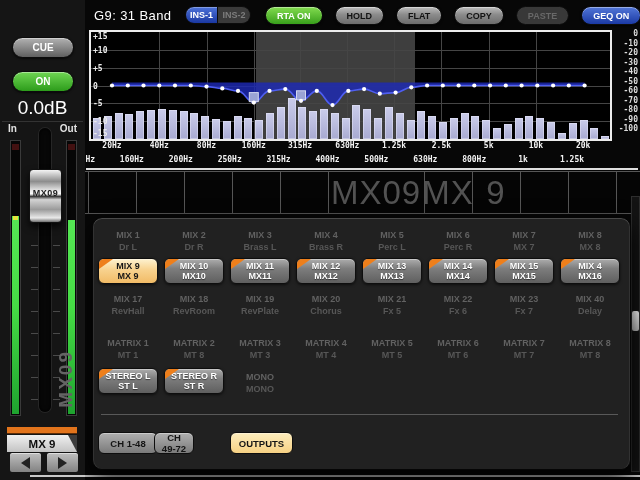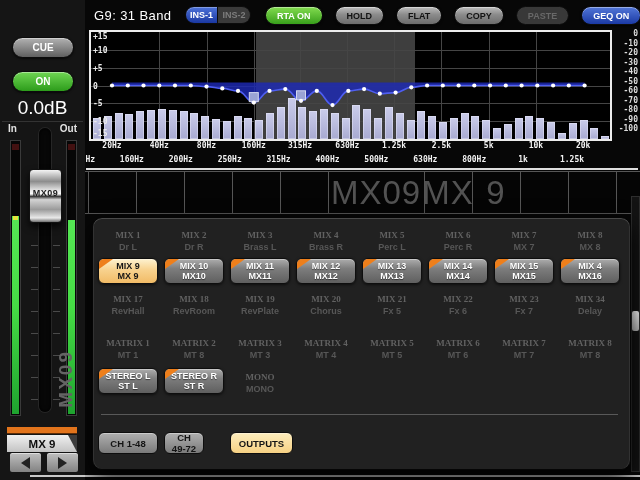--- a/index.html
+++ b/index.html
@@ -61,21 +61,21 @@
   .wline{position:absolute;left:1px;top:168px;width:552px;height:2px;background:#dedede;}
   .namerow{position:absolute;left:0;top:171px;width:555px;height:41px;background:#050505;border-top:1px solid #565656;border-bottom:1px solid #565656;overflow:hidden;}
   .ncol{position:absolute;top:0;bottom:0;width:1px;background:#565656;}
   .bigname{position:absolute;top:2px;transform:translateX(-50%);font:400 33px "Liberation Sans",sans-serif;color:#525252;letter-spacing:1px;white-space:nowrap;}
   .sbar{position:absolute;left:546px;top:196px;width:7px;height:274px;background:#131313;border:1px solid #2e2e2e;}
   .sthumb{position:absolute;left:0;right:0;top:114px;height:20px;background:linear-gradient(#ffffff,#bdbdbd);border-radius:2px;cursor:grab;}
   
   .popup{position:absolute;left:7px;top:217px;width:537px;height:251px;background:#212121;border:1px solid #050505;border-radius:10px;z-index:5;
          box-shadow:inset 0 1px 0 #494949,inset 1px 0 0 #323232,inset -1px 0 0 #323232,0 8px 22px rgba(0,0,0,.9);}
   .pcell{position:absolute;width:66px;text-align:center;font:bold 9px "Liberation Sans",sans-serif;line-height:12px;}
-  .pcell .n{color:#616161;font-family:Liberation Serif, serif;}
+  .pcell .n{color:#616161;}
   .pcell .t{color:#575757;}
   .selbtn{position:absolute;width:60px;height:26px;border-radius:6px;border:1px solid #0e0e0e;overflow:hidden;cursor:pointer;padding:0;
           font:bold 9px "Liberation Sans",sans-serif;line-height:10.5px;color:#fff;text-shadow:0 1px 1px rgba(0,0,0,.5);
           background:linear-gradient(#adadad,#7d7d7d 40%,#5f5f5f);display:flex;flex-direction:column;align-items:center;justify-content:center;
           box-shadow:inset 0 1px 0 rgba(255,255,255,.35),0 1px 3px rgba(0,0,0,.6);}
   .selbtn.sel{background:linear-gradient(#fdf2d0,#f8d28e 45%,#f1bb66);color:#161616;text-shadow:none;}
   .wedge{position:absolute;top:0;left:0;width:0;height:0;border-top:10px solid #ee7f1b;border-right:14px solid transparent;}
   .pdiv{position:absolute;left:8px;right:12px;top:196px;height:1px;background:#595959;}
   .ptab{position:absolute;top:214px;height:22px;border-radius:6px;border:1px solid #0e0e0e;cursor:pointer;
         font:bold 9.5px "Liberation Sans",sans-serif;color:#141414;background:linear-gradient(#b0b0b0,#7a7a7a);
@@ -383,21 +383,21 @@
             <div>MIX 4</div>
             <div>MX16</div>
           </button>
           <div class="pcell" style="left: 2px; top: 75px;"><span class="n">MIX 17</span><br><span class="t">RevHall</span></div>
           <div class="pcell" style="left: 68px; top: 75px;"><span class="n">MIX 18</span><br><span class="t">RevRoom</span></div>
           <div class="pcell" style="left: 134px; top: 75px;"><span class="n">MIX 19</span><br><span class="t">RevPlate</span></div>
           <div class="pcell" style="left: 200px; top: 75px;"><span class="n">MIX 20</span><br><span class="t">Chorus</span></div>
           <div class="pcell" style="left: 266px; top: 75px;"><span class="n">MIX 21</span><br><span class="t">Fx 5</span></div>
           <div class="pcell" style="left: 332px; top: 75px;"><span class="n">MIX 22</span><br><span class="t">Fx 6</span></div>
           <div class="pcell" style="left: 398px; top: 75px;"><span class="n">MIX 23</span><br><span class="t">Fx 7</span></div>
-          <div class="pcell" style="left: 464px; top: 75px;"><span class="n">MIX 34</span><br><span class="t">Delay</span></div>
+          <div class="pcell" style="left: 464px; top: 75px;"><span class="n">MIX 40</span><br><span class="t">Delay</span></div>
           <div class="pcell" style="left: 2px; top: 119px;"><span class="n">MATRIX 1</span><br><span class="t">MT 1</span></div>
           <div class="pcell" style="left: 68px; top: 119px;"><span class="n">MATRIX 2</span><br><span class="t">MT 8</span></div>
           <div class="pcell" style="left: 134px; top: 119px;"><span class="n">MATRIX 3</span><br><span class="t">MT 3</span></div>
           <div class="pcell" style="left: 200px; top: 119px;"><span class="n">MATRIX 4</span><br><span class="t">MT 4</span></div>
           <div class="pcell" style="left: 266px; top: 119px;"><span class="n">MATRIX 5</span><br><span class="t">MT 5</span></div>
           <div class="pcell" style="left: 332px; top: 119px;"><span class="n">MATRIX 6</span><br><span class="t">MT 6</span></div>
           <div class="pcell" style="left: 398px; top: 119px;"><span class="n">MATRIX 7</span><br><span class="t">MT 7</span></div>
           <div class="pcell" style="left: 464px; top: 119px;"><span class="n">MATRIX 8</span><br><span class="t">MT 8</span></div>
           <button class="selbtn" style="left: 5px; top: 150px;">
             <span class="wedge"></span>
@@ -407,20 +407,20 @@
           <button class="selbtn" style="left: 71px; top: 150px;">
             <span class="wedge"></span>
             <div>STEREO R</div>
             <div>ST R</div>
           </button>
           <div class="pcell" style="left: 134px; top: 153px;"><span class="n">MONO</span><br><span class="t">MONO</span></div>
         </div>
       <div class="pdiv"></div>
       <div id="popup-tabs">
           <button class="ptab" style="left: 5px; width: 60px;">CH 1-48</button>
-          <button class="ptab" style="left: 71px; width: 40px;">CH 49-72</button>
+          <button class="ptab" style="left: 61px; width: 40px;">CH 49-72</button>
           <button class="ptab act" style="left: 137px; width: 63px;">OUTPUTS</button>
         </div>
     </div>
   </div>
 
   <div class="botline"></div>
 </div>
 
 </body></html>

